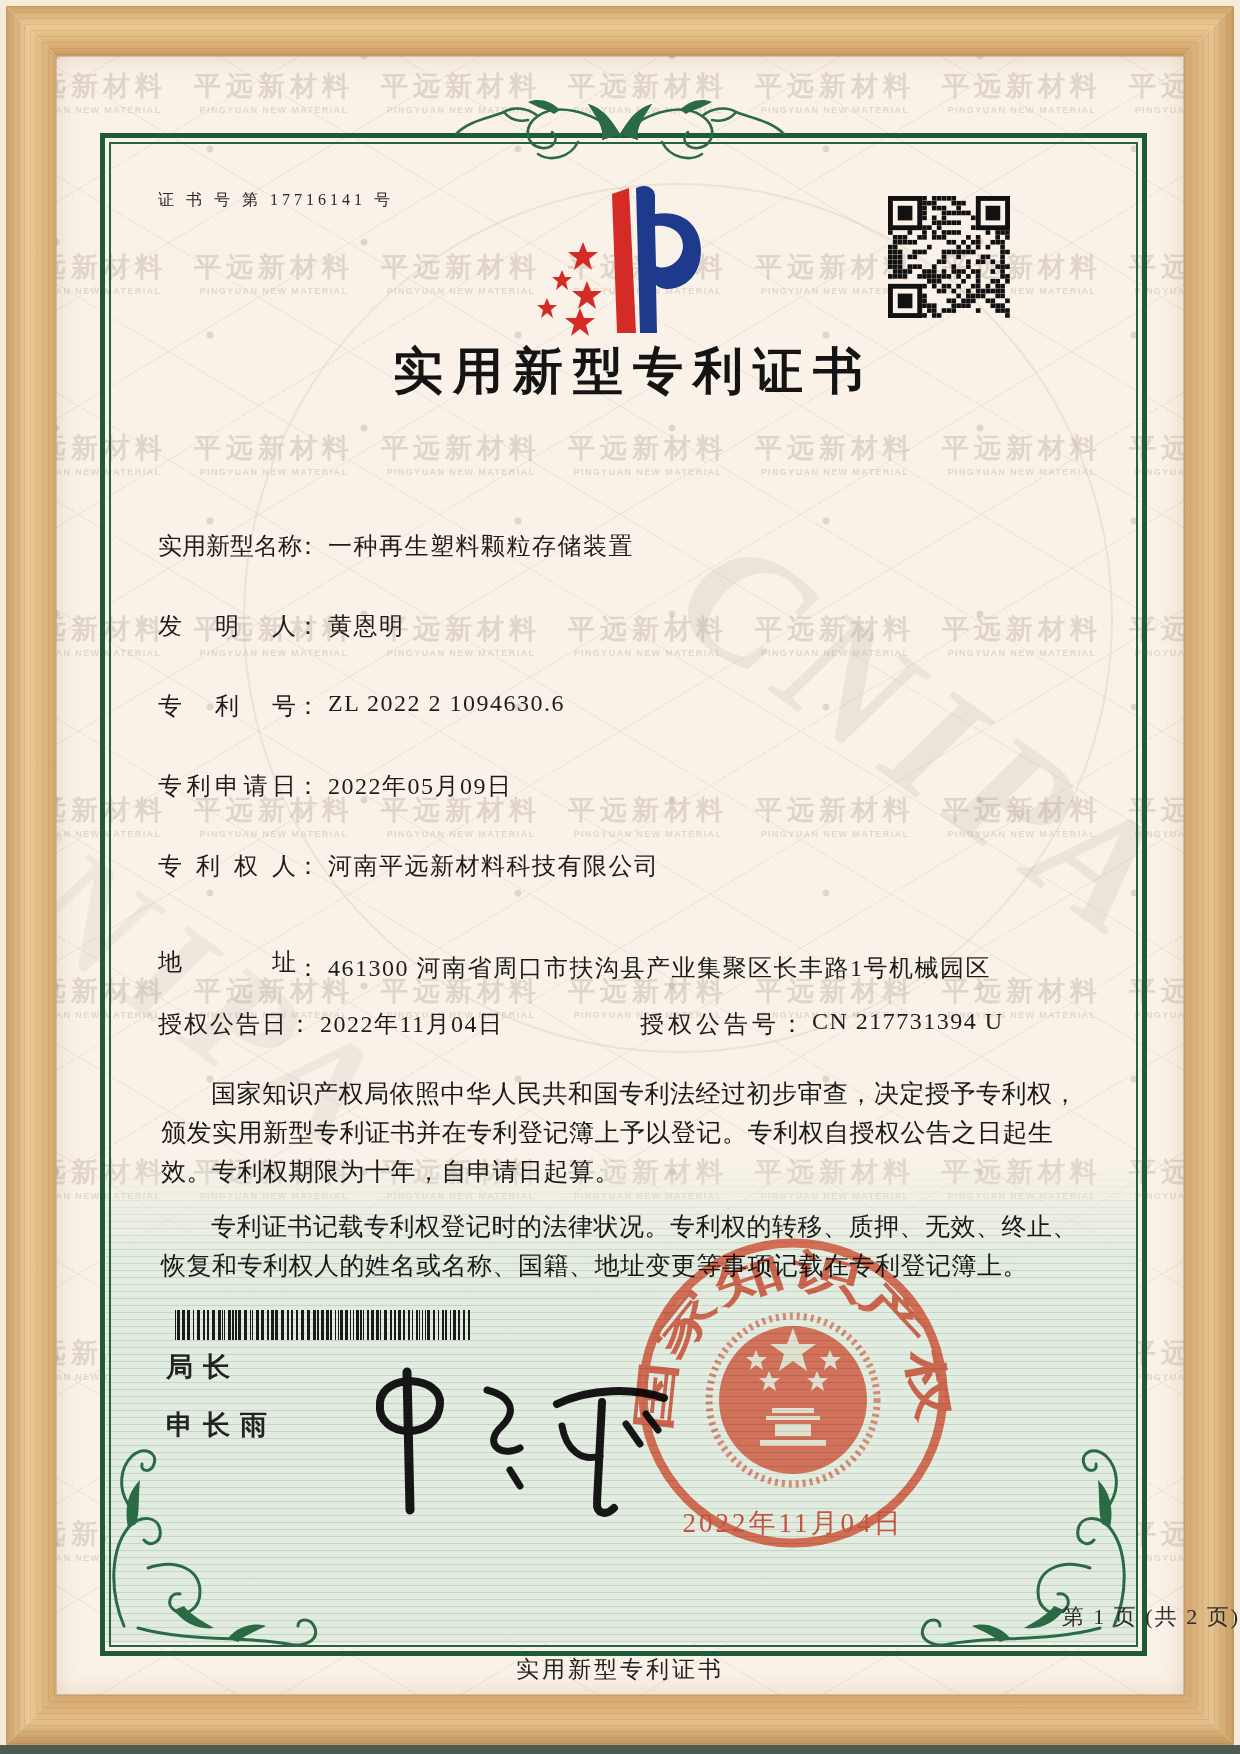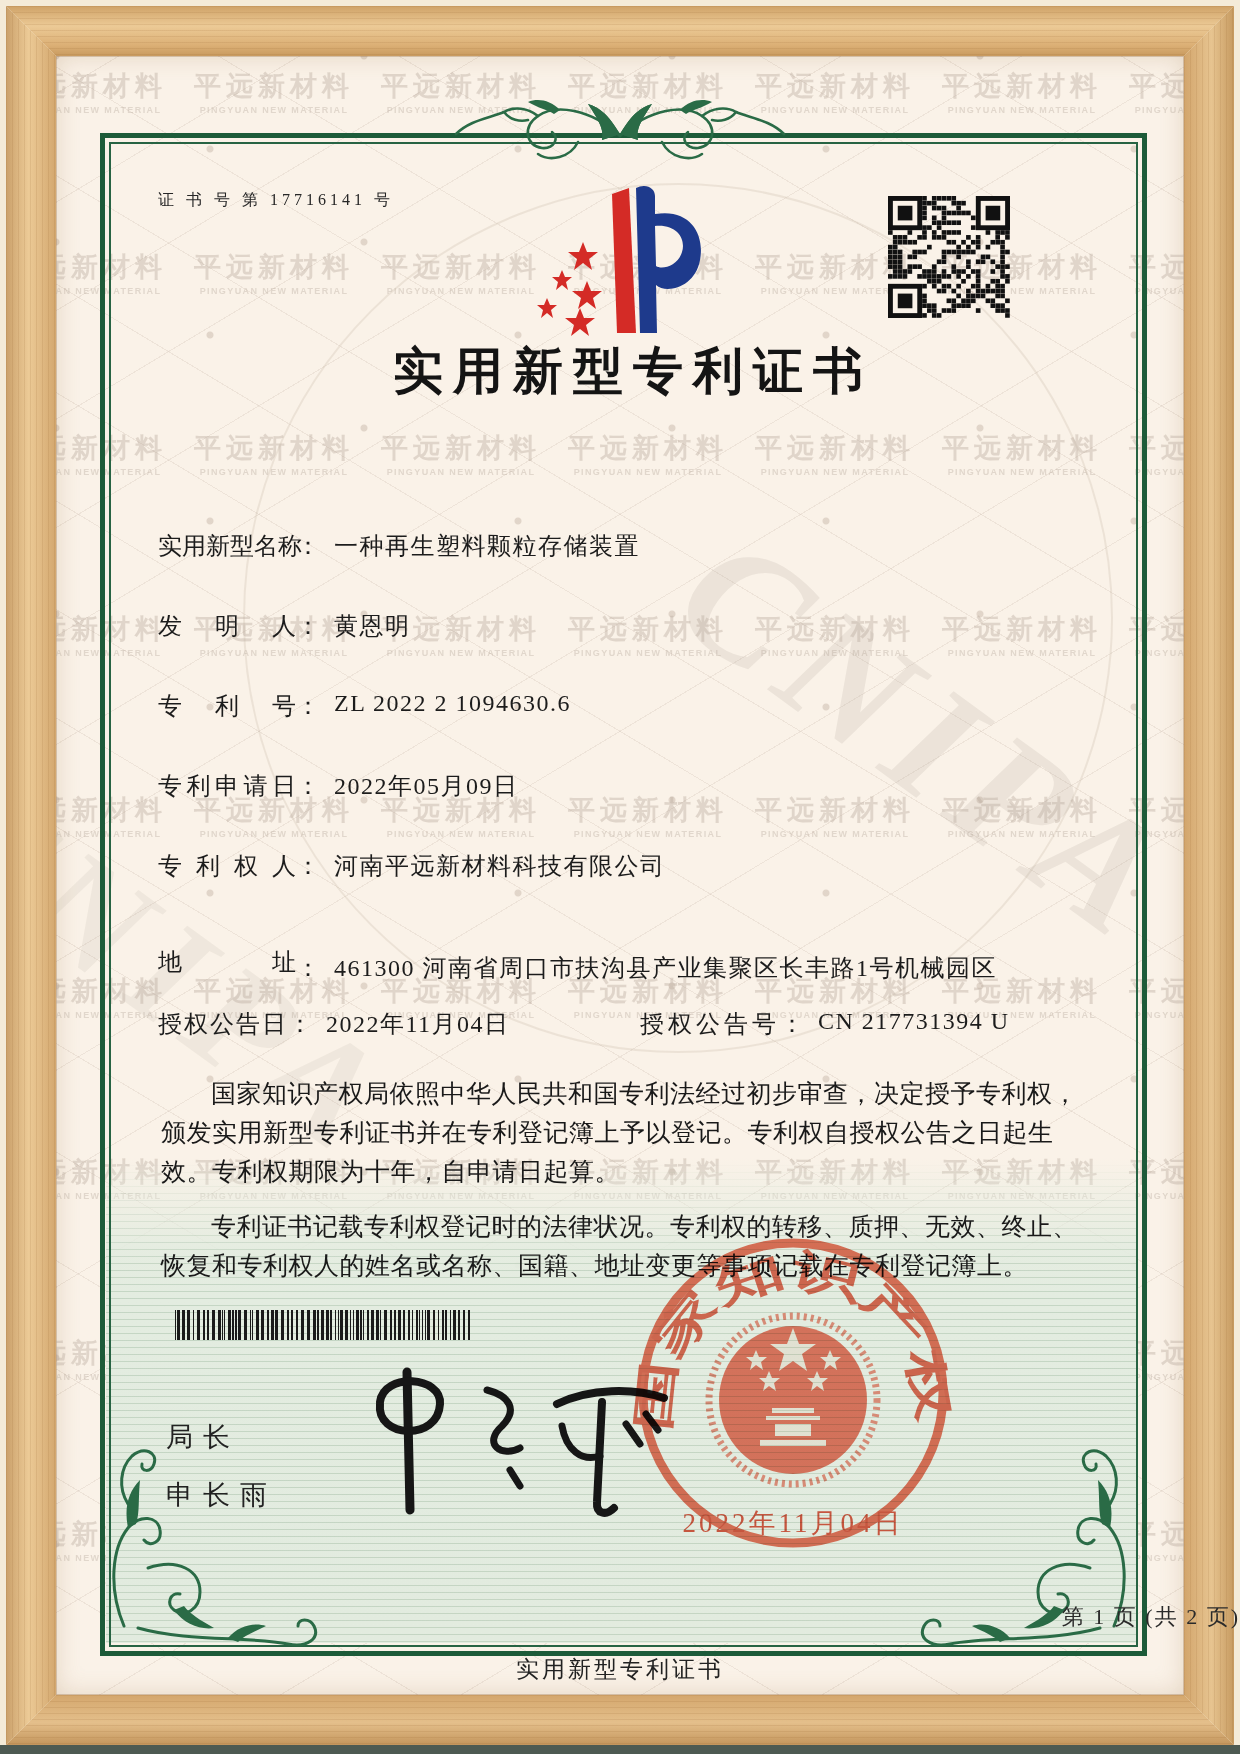--- a/index.html
+++ b/index.html
@@ -71,29 +71,29 @@
   .gborder::before{content:'';position:absolute;inset:4px;border:2px solid #276343;}
   .ornament{position:absolute;pointer-events:none;}
   
   .abs{position:absolute;}
   .cert-no{left:158px;top:190px;font-size:16px;letter-spacing:4px;color:#262626;}
   .title{left:0;right:0;top:338px;text-align:center;font-size:50px;font-weight:700;
     letter-spacing:10px;color:#141414;padding-left:26px;}
   .frow{position:absolute;left:158px;font-size:24px;white-space:nowrap;}
   .flabel{display:inline-block;width:138px;text-align:justify;text-align-last:justify;vertical-align:top;}
   .colon{display:inline-block;vertical-align:top;}
-  .fvalue{display:inline-block;margin-left:8px;letter-spacing:1.5px;vertical-align:top;font-family:Liberation Serif, serif;}
+  .fvalue{display:inline-block;margin-left:2px;letter-spacing:1.5px;vertical-align:top;font-family:Liberation Serif, serif;}
   .frow.addr{white-space:normal;}
   .addr .fvalue{width:790px;line-height:44px;}
   .grant .flabel{width:auto;text-align:left;text-align-last:auto;letter-spacing:2px;}
   .g2{position:absolute;left:482px;top:0;white-space:nowrap;}
   .g2 .flabel{width:auto;text-align:left;text-align-last:auto;letter-spacing:4px;}
   .paras{left:145px;top:1058px;width:952px;font-size:25px;line-height:39px;color:#191919;}
   .paras p{margin:16px;text-indent:2em;letter-spacing:.5px;}
-  .director{left:166px;top:1419px;font-family:"Liberation Sans",sans-serif;}
+  .director{left:166px;top:1349px;font-family:"Liberation Sans",sans-serif;font-weight:bold;}
   .director .t{font-size:27px;letter-spacing:10px;color:#222;}
   .director .n{font-size:27px;letter-spacing:10px;color:#222;margin-top:22px;}
   .page-footer{left:0;right:0;top:1602px;text-align:right;font-size:22px;letter-spacing:2px;color:#2a2a2a;}
   .cont-note{left:0;right:0;top:1654px;text-align:center;font-size:23px;letter-spacing:3px;color:#222;}
   .barcode{left:175px;top:1310px;width:300px;height:30px;}
   .qr{left:888px;top:196px;width:122px;height:122px;}
   .logo{left:478px;top:186px;width:228px;height:152px;}
   .signature{left:352px;top:1352px;width:340px;height:185px;}
   .seal{left:632px;top:1232px;width:322px;height:322px;opacity:.92;mix-blend-mode:multiply;}
 </style>

